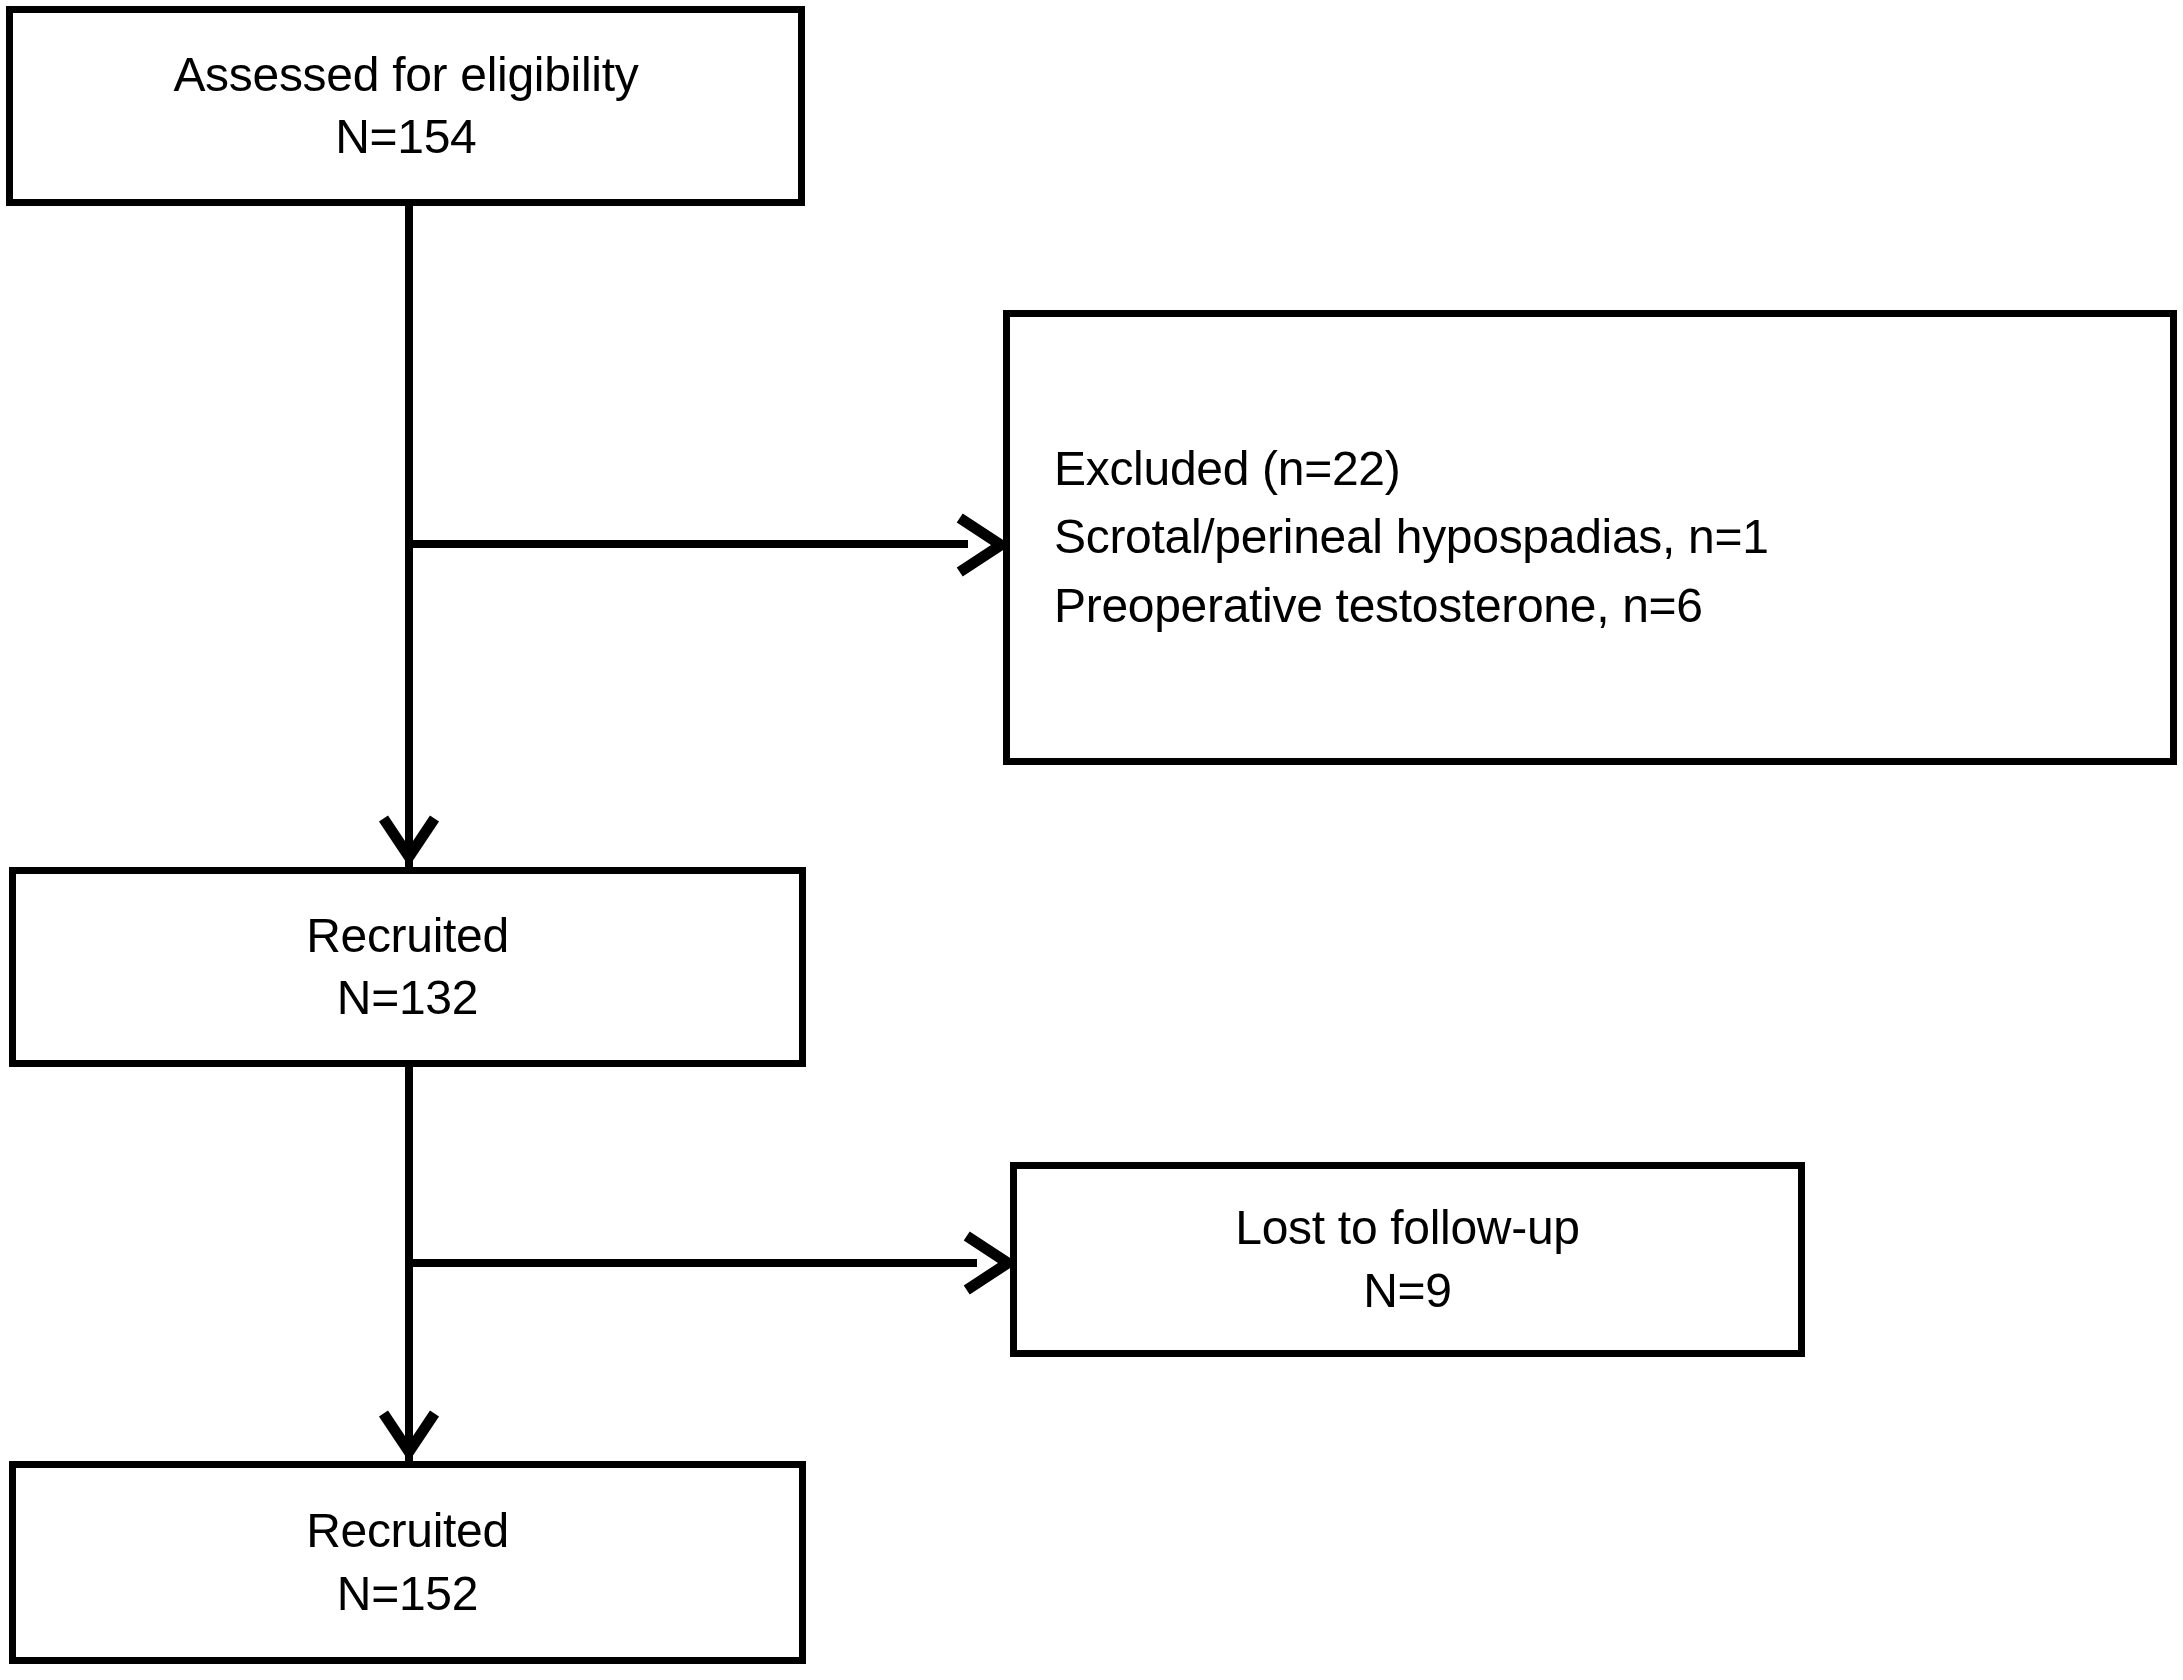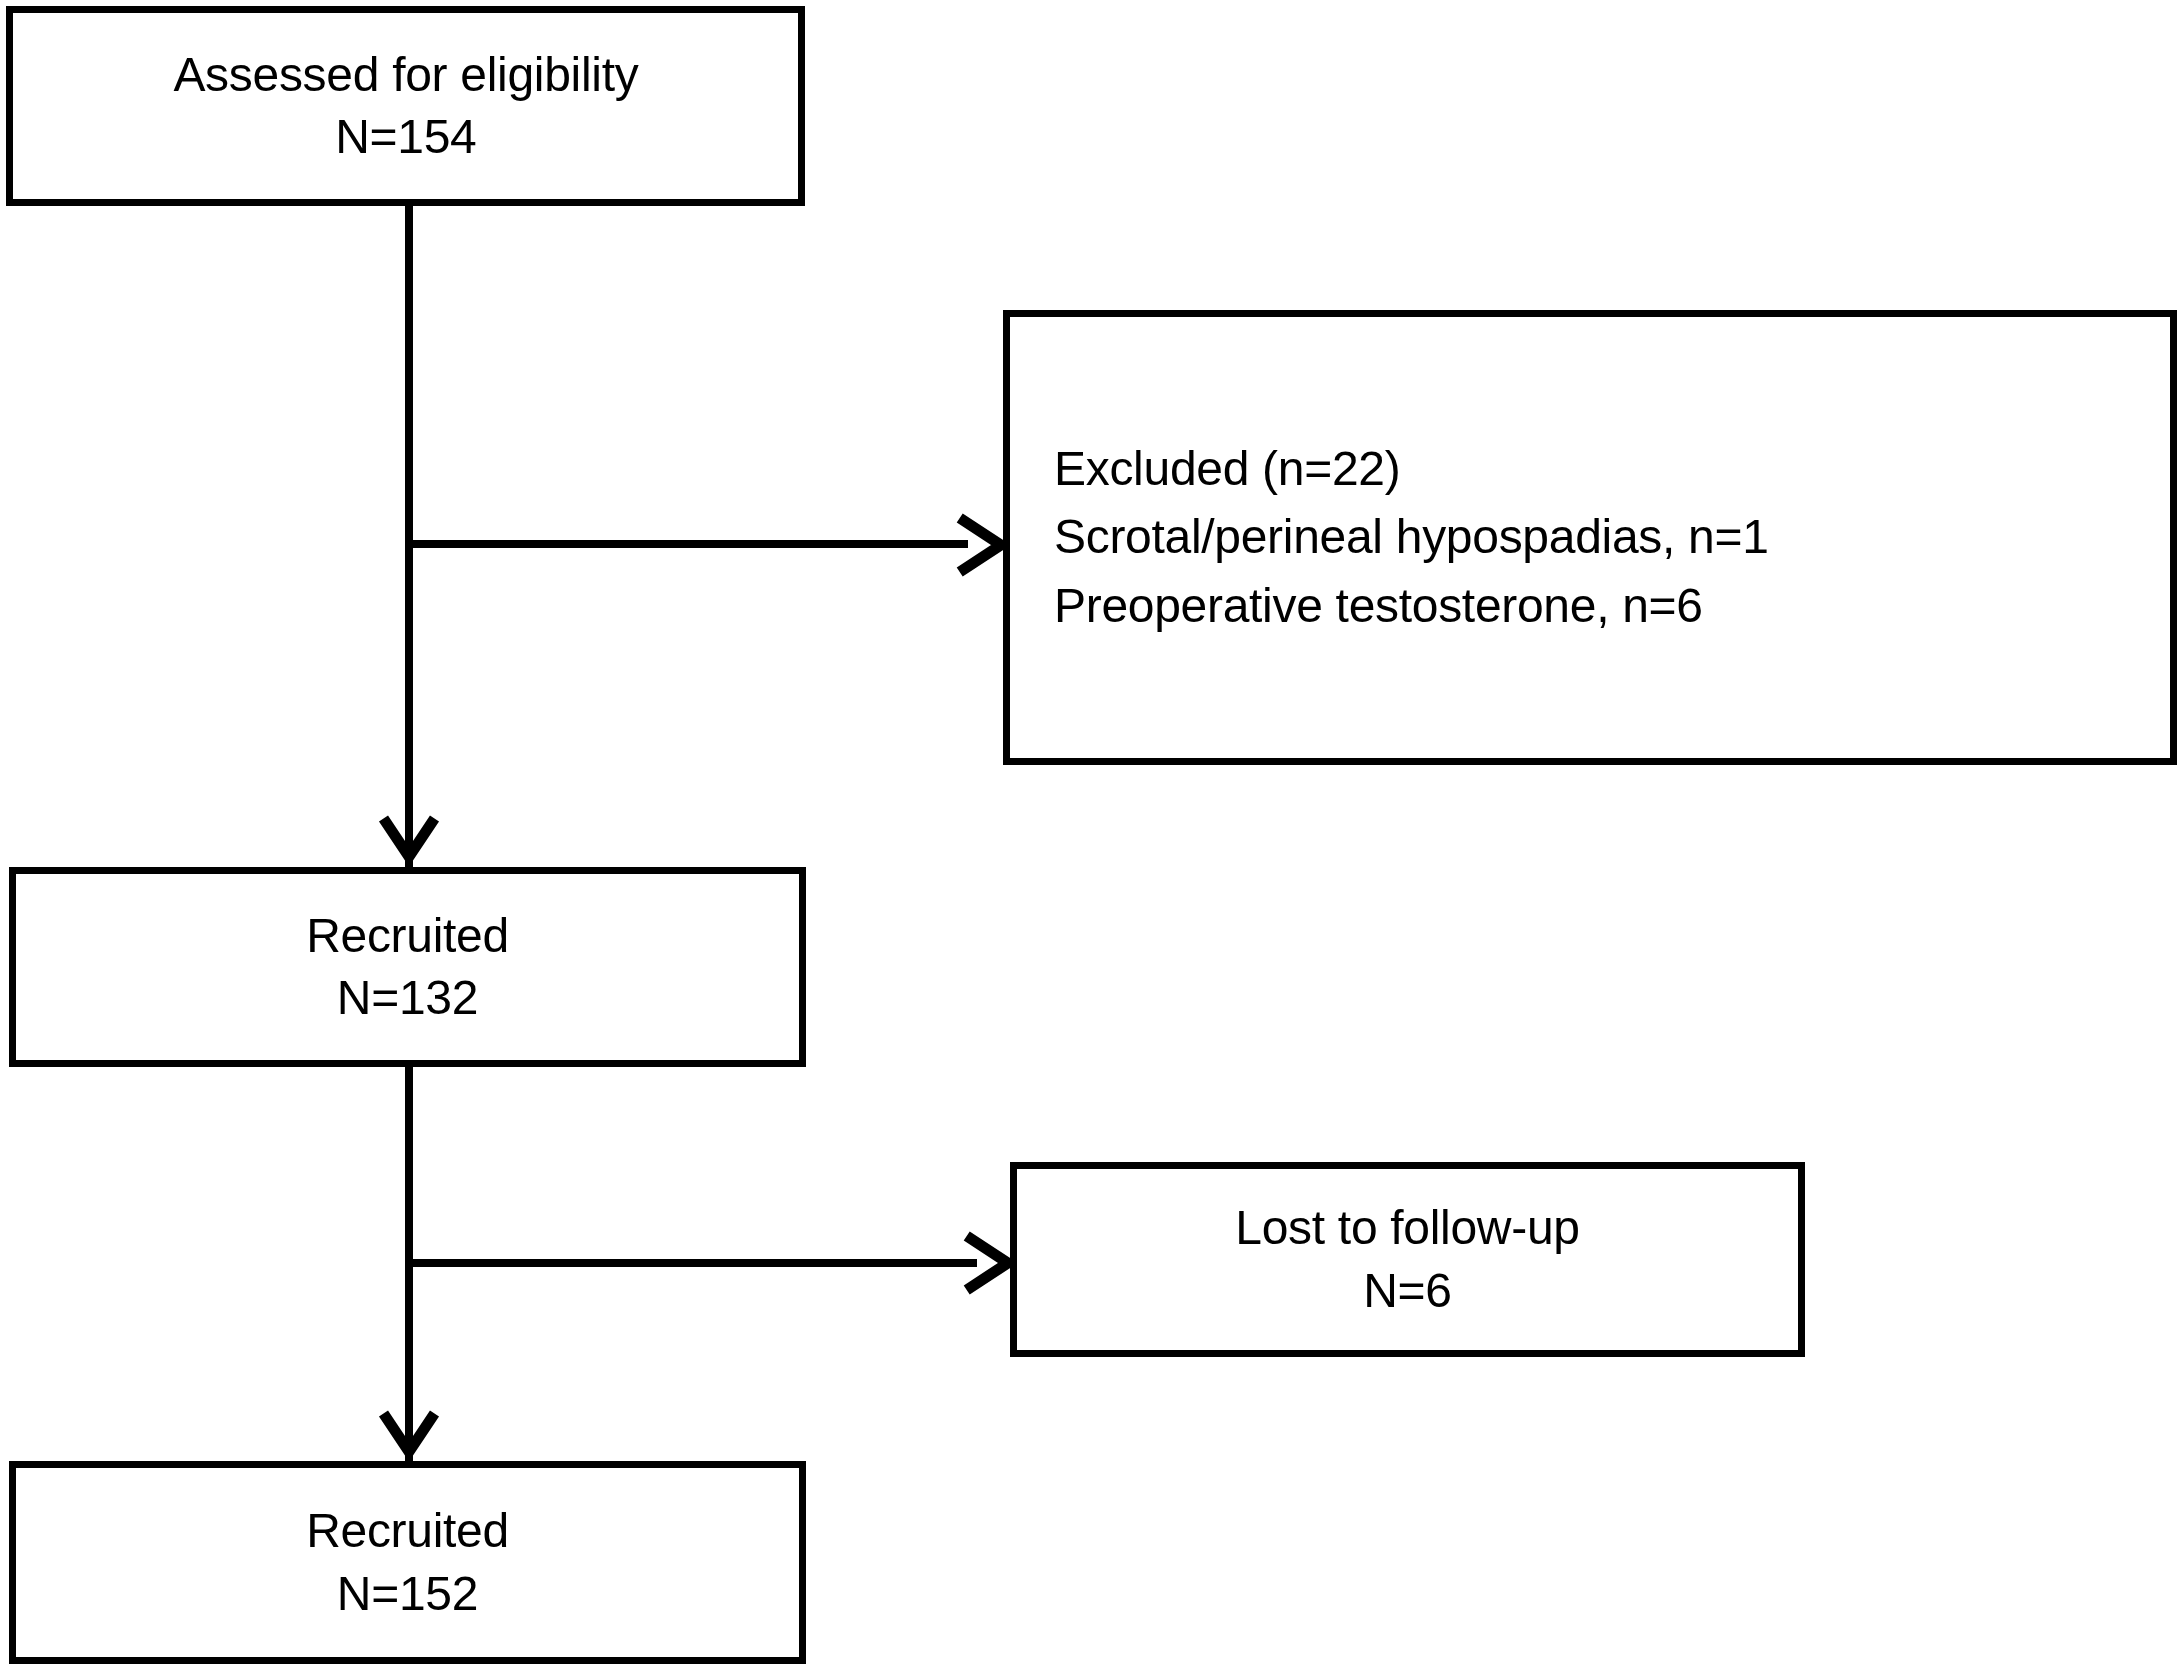--- a/index.html
+++ b/index.html
@@ -103,21 +103,21 @@
     <div class="box-line">Preoperative testosterone, n=6</div>
   </div>
 
   <div class="flow-box centered" style="left:9px; top:867px; width:797px; height:200px;">
     <div class="box-line">Recruited</div>
     <div class="box-line">N=132</div>
   </div>
 
   <div class="flow-box centered" style="left:1010px; top:1162px; width:795px; height:195px;">
     <div class="box-line">Lost to follow-up</div>
-    <div class="box-line">N=6</div>
+    <div class="box-line">N=9</div>
   </div>
 
   <div class="flow-box centered" style="left:9px; top:1461px; width:797px; height:203px;">
     <div class="box-line">Recruited</div>
     <div class="box-line">N=152</div>
   </div>
 
 </div>
 
 

